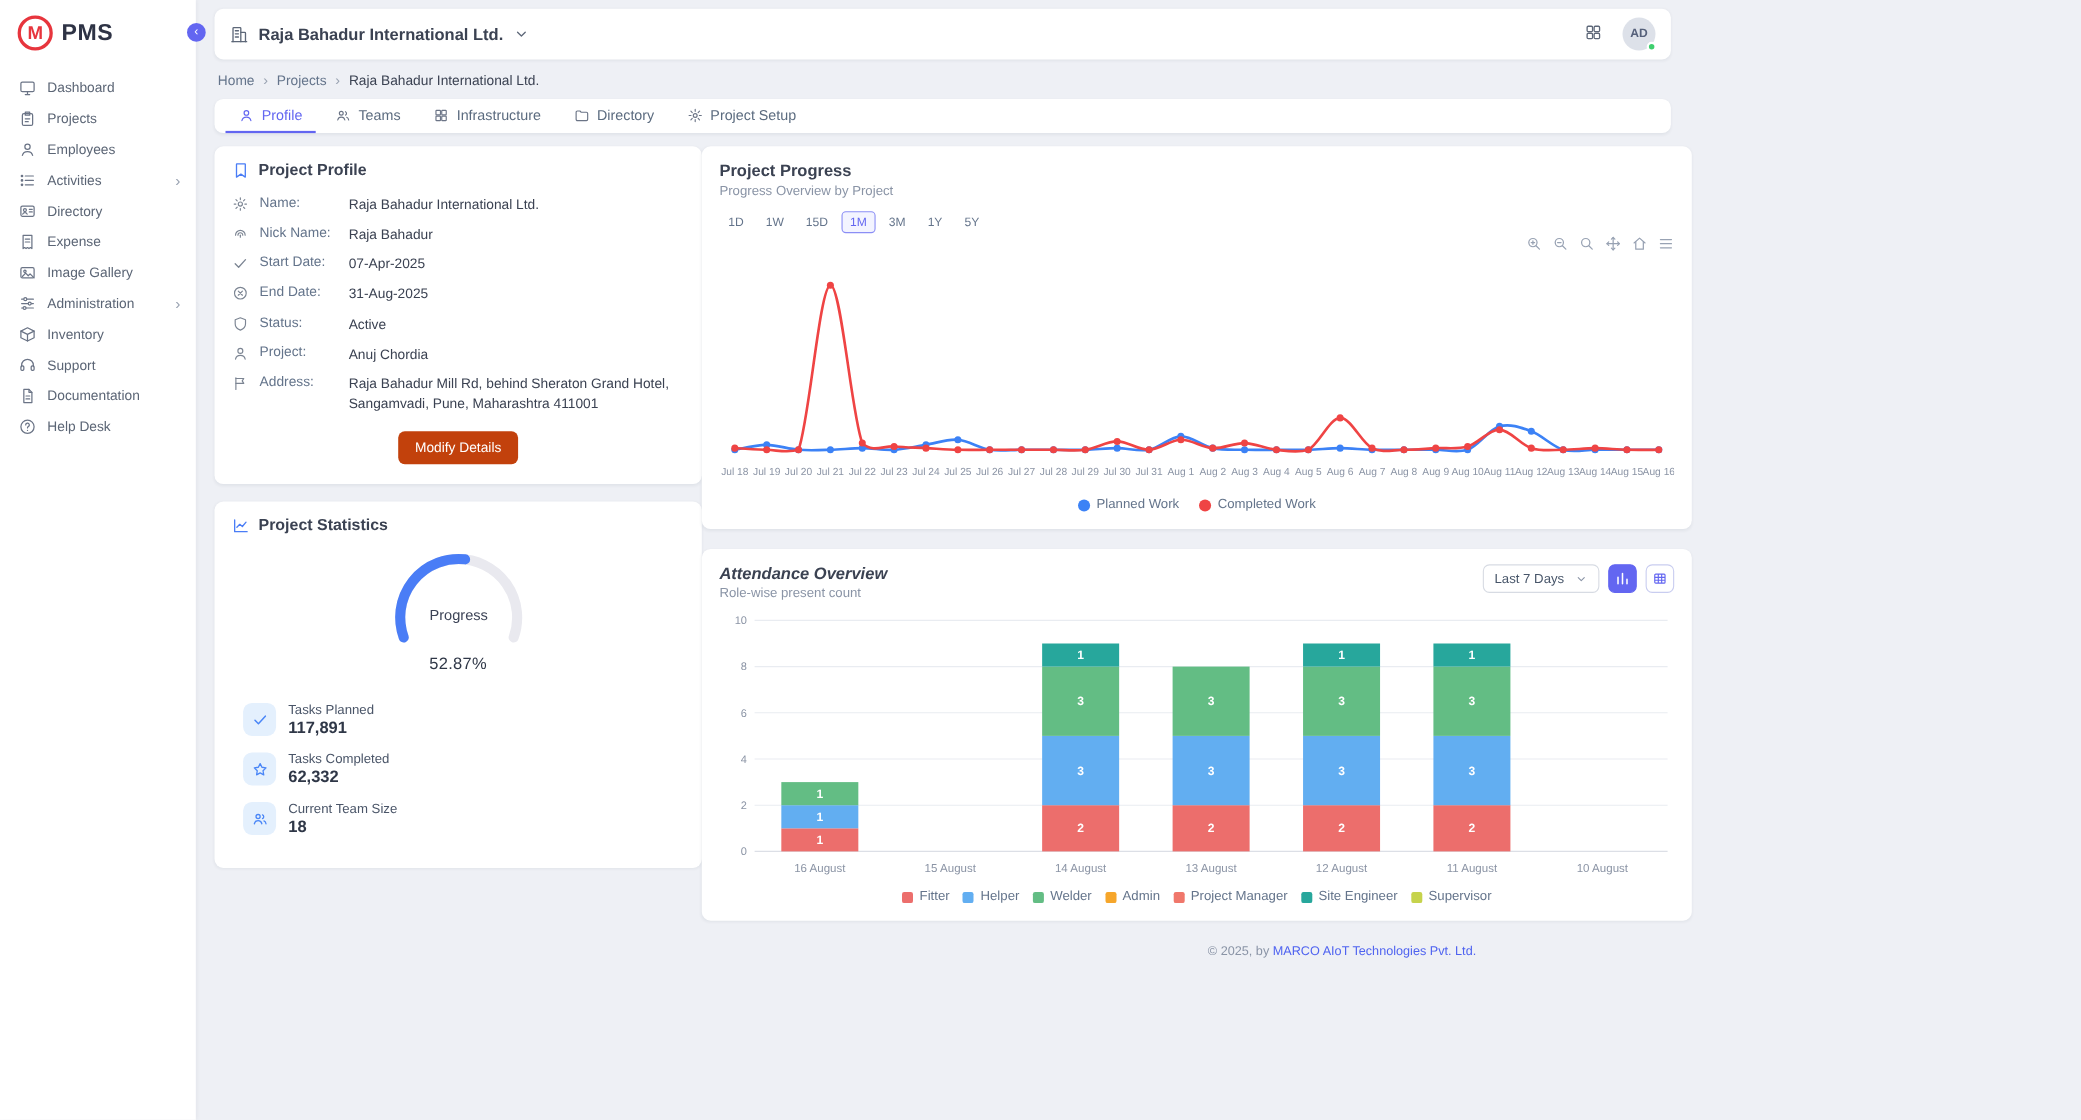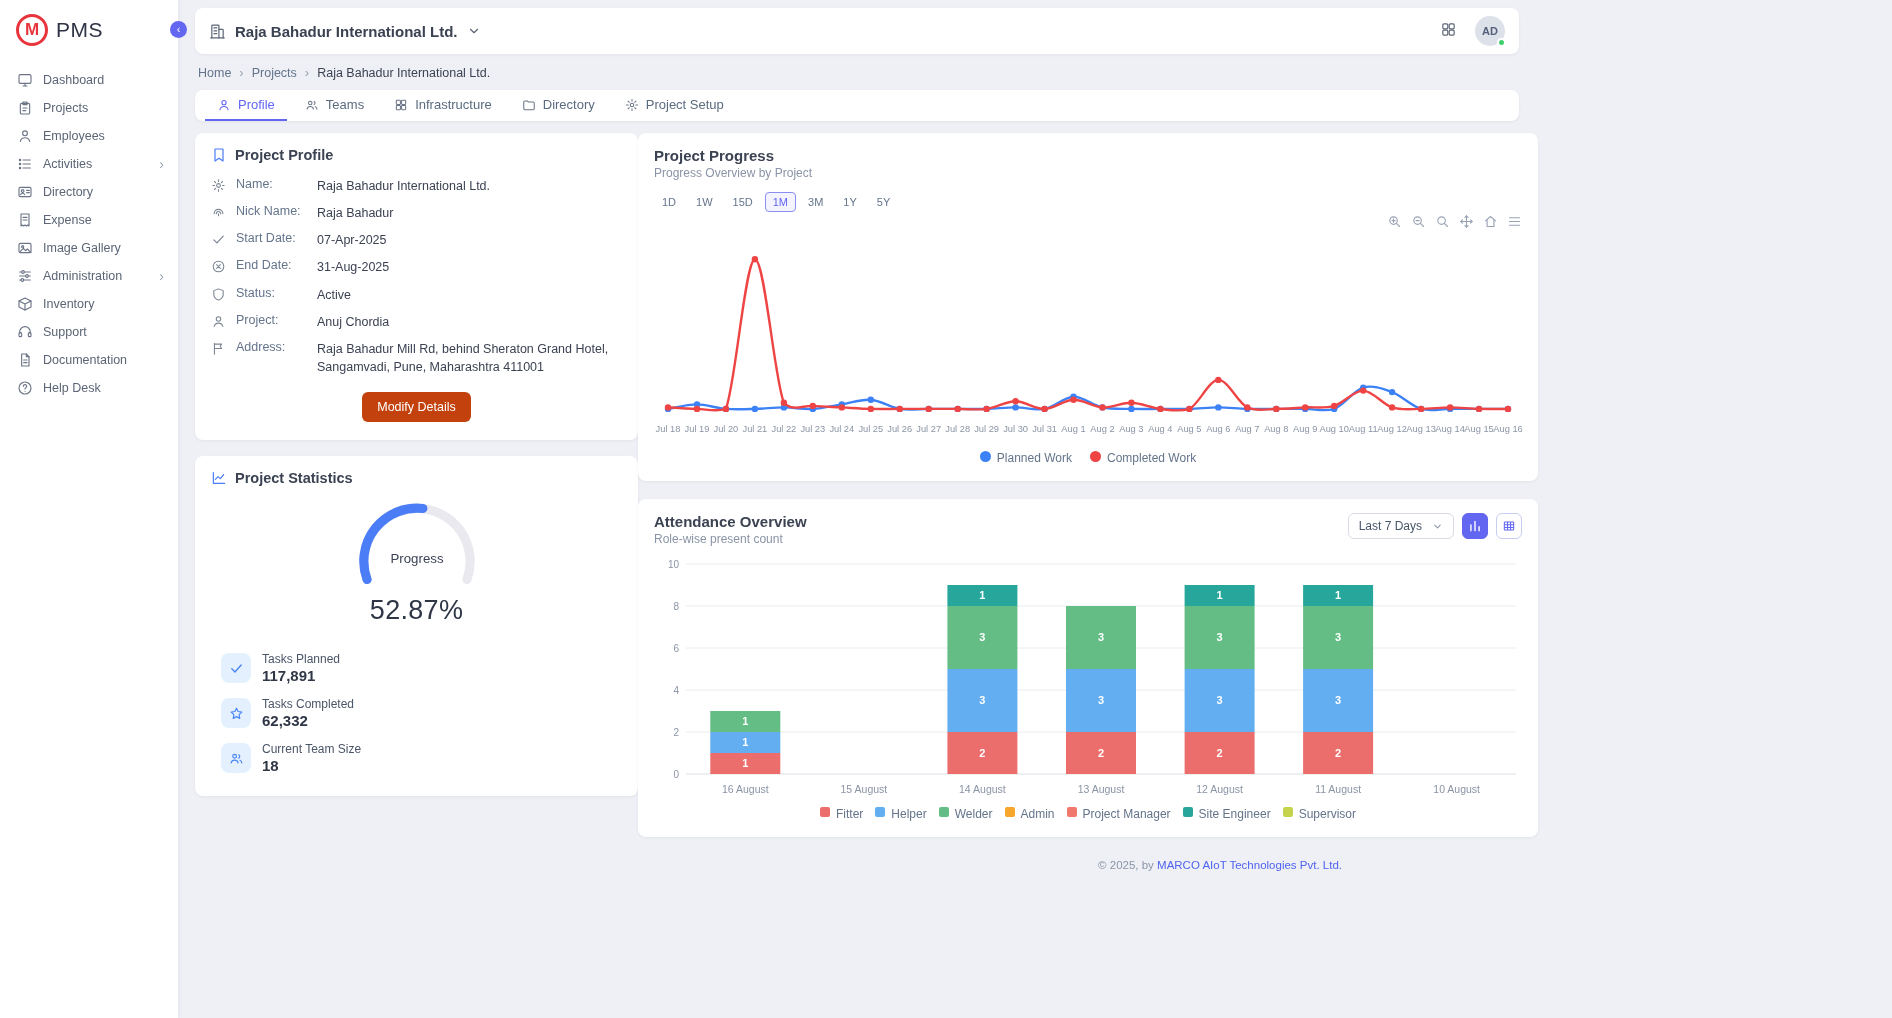--- a/index.html
+++ b/index.html
@@ -11,21 +11,21 @@
   
   .sidebar {
     position:fixed; left:0; top:0; width:178px; height:100%;
     background:#ffffff; box-shadow:1px 0 4px rgba(20,20,40,.05); z-index:5;
   }
   .logo { display:flex; align-items:center; gap:8px; padding:14px 14px 16px 16px; }
   .logo-mark {
     width:32px; height:32px; border-radius:50%; border:3px solid #e7353d;
     color:#e7353d; font-weight:bold; font-size:17px; display:flex; align-items:center; justify-content:center;
   }
-  .logo-text { font-size:21px; font-weight:normal; color:#2e3345; letter-spacing:.5px; }
+  .logo-text { font-size:21px; font-weight:bold; color:#2e3345; letter-spacing:.5px; }
   .nav { padding:4px 0; }
   .nav-item {
     display:flex; align-items:center; gap:10px; padding:6px 14px 6px 17px;
     color:#5b6575; font-size:12.5px; cursor:pointer; text-decoration:none;
   }
   .nav-item .i { color:#6b7486; flex:0 0 auto; display:flex; }
   .nav-label { flex:1 1 auto; white-space:nowrap; }
   .nav-chevron { color:#9aa3b2; font-size:14px; line-height:1; }
   .collapse-btn {
     position:fixed; left:170px; top:21px; z-index:9;
@@ -70,36 +70,36 @@
   .fields { margin-top:14px; display:flex; flex-direction:column; gap:9px; }
   .field { display:flex; gap:9px; font-size:12.5px; align-items:flex-start; }
   .field .i { color:#7c8593; flex:0 0 16px; margin-top:1px; display:flex; }
   .field-label { width:72px; flex:0 0 72px; color:#64748b; }
   .field-value { color:#3b4252; flex:1; line-height:1.45; }
   .modify-btn { display:block; margin:16px auto 2px; background:#c2410c; color:#fff; border:none;
     font-size:12.5px; font-weight:500; padding:8px 15px; border-radius:6px; cursor:pointer; }
   
   .gauge-wrap { text-align:center; margin-top:14px; }
   .gauge-label { font-size:13px; fill:#3c4356; font-weight:500; }
-  .gauge-value { font-size:27px; color:#2f3747; margin-top:-2px; letter-spacing:.3px; }
+  .gauge-value { font-size:15px; color:#2f3747; margin-top:-2px; letter-spacing:.3px; }
   .stat-list { margin:26px 0 6px 10px; display:flex; flex-direction:column; gap:13px; }
   .stat-item { display:flex; align-items:center; gap:11px; }
   .stat-icon { width:30px; height:30px; border-radius:8px; background:#e4f0fd; color:#4a86f7;
     display:flex; align-items:center; justify-content:center; }
   .stat-label { font-size:12px; color:#4a5568; }
   .stat-value { font-size:15px; font-weight:bold; color:#2f3747; margin-top:1px; }
   
   .range-row { display:flex; gap:4px; margin:12px 0 2px; }
   .pill { background:none; border:1px solid transparent; border-radius:4px; color:#64748b;
     font-size:11px; padding:3px 7px; cursor:pointer; font-weight:500; }
   .pill.active { color:#6366f1; border-color:#8b8ef5; background:#f3f4ff; }
   .chart-toolbar { display:flex; justify-content:flex-end; gap:9px; height:18px; margin-top:2px; }
   .chart-toolbar .i { color:#98a2b3; cursor:pointer; display:flex; }
   .chart-legend { display:flex; justify-content:center; gap:18px; margin-top:2px; }
-  .legend-item { display:flex; align-items:flex-start; gap:6px; font-size:12px; color:#64748b; cursor:pointer; }
+  .legend-item { display:flex; align-items:flex-end; gap:6px; font-size:12px; color:#64748b; cursor:pointer; }
   .legend-swatch { width:11px; height:11px; display:inline-block; }
   .legend-swatch.round { border-radius:50%; }
   .legend-swatch.square { border-radius:2px; width:10px; height:10px; }
   
   .att-header { display:flex; align-items:flex-start; }
   .att-controls { margin-left:auto; display:flex; align-items:center; gap:8px; }
   .select { display:flex; align-items:center; gap:10px; border:1px solid #d7dbe3; border-radius:6px;
     background:#fff; padding:5px 10px; font-size:12px; color:#475569; cursor:pointer; }
   .select .i { color:#8a94a6; display:flex; }
   .toggle-btn { width:26px; height:26px; border-radius:6px; display:flex; align-items:center;
@@ -637,21 +637,21 @@
             <span class="legend-item">
               <span class="legend-swatch round" style="background: rgb(239, 68, 68);"></span>
               <span>Completed Work</span>
             </span>
           </div>
       </section>
 
       <section class="card card-body">
         <div class="att-header">
           <div>
-            <div class="card-title" style="font-size:15px;">Attendance Overview</div>
+            <div class="card-title" style="font-size:15px;font-style:italic;">Attendance Overview</div>
             <div class="card-subtitle">Role-wise present count</div>
           </div>
           <div class="att-controls">
             <div class="select">
               <span>Last 7 Days</span>
               <span class="i">
                   <svg width="11" height="11" viewBox="0 0 24 24" fill="none" stroke="currentColor" stroke-width="2.2" stroke-linecap="round" stroke-linejoin="round">
                     <path d="M6 9l6 6 6-6"></path>
                   </svg>
                 </span>

